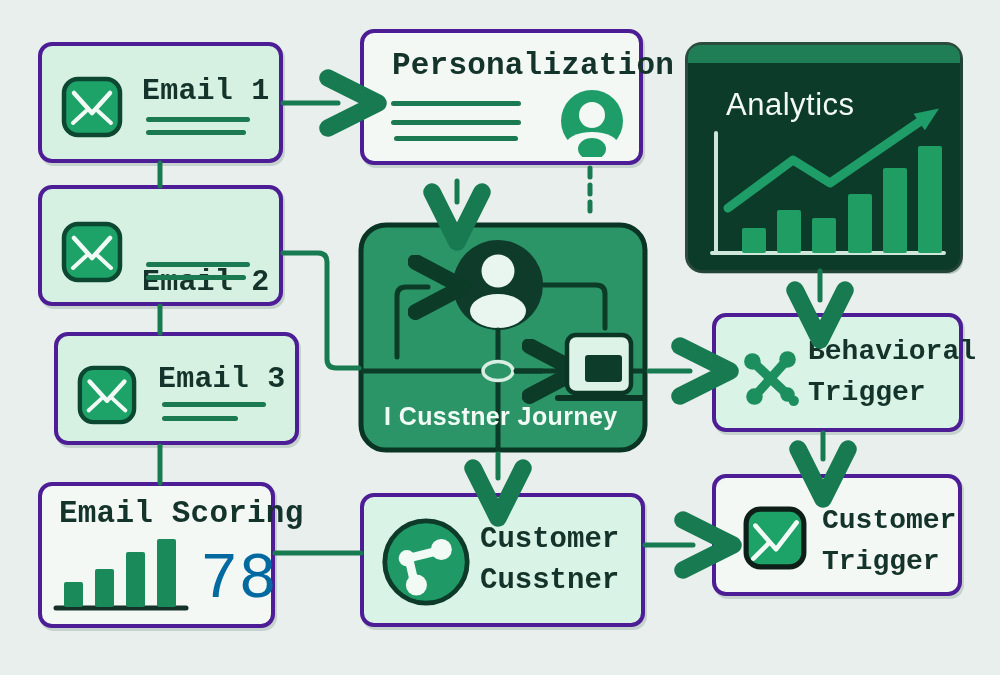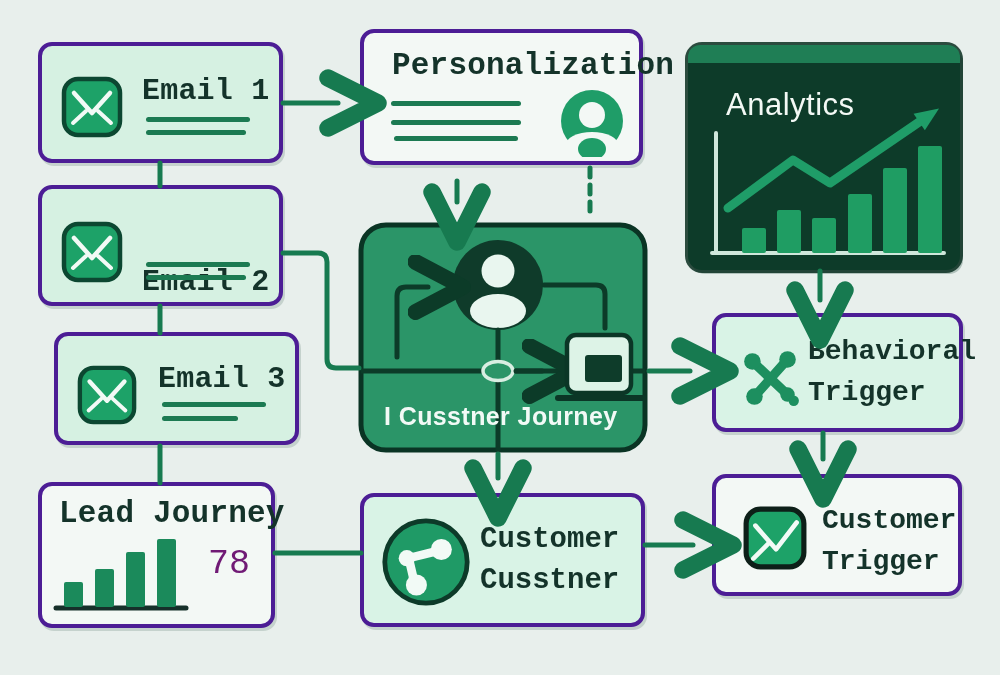--- a/index.html
+++ b/index.html
@@ -20,21 +20,21 @@
   #overlay{position:absolute;left:0;top:0;width:1000px;height:675px;pointer-events:none;z-index:9;}
   #darkbox{position:absolute;left:358px;top:222px;width:346px;height:231px;z-index:2;padding-left:16px;}
   #darkbox svg.bg{position:absolute;left:0;top:0;}
   #journey-map-title{position:absolute;left:26px;top:180px;width:250px;color:#f2faf6;
        font-weight:bold;font-size:25px;letter-spacing:.4px;white-space:nowrap;z-index:3;}
   #analytics{position:absolute;left:688px;top:45px;width:272px;height:225px;background:#0d3b29;
        border-radius:14px;box-shadow:0 0 0 3px rgba(9,46,32,.85),3px 4px 0 rgba(13,59,42,.25);z-index:2;}
   #analytics .topbar{position:absolute;left:0;top:0;right:0;height:18px;background:#1f7e55;border-radius:12px 12px 0 0;}
   #analytics .panel-title{position:absolute;left:38px;top:42px;font-size:31px;font-weight:normal;color:#f3f9f5;letter-spacing:.5px;}
   .icon-svg{position:absolute;}
-  .score{position:absolute;font-size:35px;font-weight:normal;color:#701a75;margin-left:8px;}
+  .score{position:absolute;font-size:64px;font-weight:normal;color:#0369a1;}
 </style>
 </head>
 <body>
 
 <div id="stage">
 
   <div class="box fill-mint" style="left:38px;top:42px;width:245px;height:121px;">
     <svg class="icon-svg" style="left:18px;top:29px;" width="64" height="64" viewBox="0 0 64 64">
       <rect x="4" y="4" width="56" height="56" rx="14" fill="#1da268" stroke="#0c4731" stroke-width="4.5"></rect>
       <polyline points="14,18 32,38 50,18" fill="none" stroke="#f2faf6" stroke-width="4.5" stroke-linecap="round" stroke-linejoin="round"></polyline>
@@ -61,21 +61,21 @@
       <rect x="4" y="4" width="56" height="56" rx="14" fill="#1da268" stroke="#0c4731" stroke-width="4.5"></rect>
       <polyline points="14,18 32,38 50,18" fill="none" stroke="#f2faf6" stroke-width="4.5" stroke-linecap="round" stroke-linejoin="round"></polyline>
       <path d="M13 48 L26 36 M51 48 L38 36" fill="none" stroke="#f2faf6" stroke-width="4" stroke-linecap="round"></path>
     </svg>
     <div class="abs title" style="left:100px;top:26px;">Email 3</div>
     <div class="uline" style="left:104px;top:66px;width:104px;"></div>
     <div class="uline" style="left:104px;top:80px;width:76px;"></div>
   </div>
 
   <div class="box fill-white" style="left:38px;top:482px;width:237px;height:146px;">
-    <div class="abs title" style="left:17px;top:10px;font-size:31px;">Lead Journey</div>
+    <div class="abs title" style="left:17px;top:10px;font-size:31px;">Email Scoring</div>
     <svg id="lead-chart" class="icon-svg" style="left:0;top:0;" width="229" height="138" viewBox="0 0 229 138">
       <path d="M14 122 L144 122" stroke="#16302a" stroke-width="5" stroke-linecap="round" fill="none"></path>
     <rect x="22" y="96" width="19" height="25" rx="2" fill="#1b8a5b"></rect>
         <rect x="53" y="83" width="19" height="38" rx="2" fill="#1b8a5b"></rect>
         <rect x="84" y="66" width="19" height="55" rx="2" fill="#1b8a5b"></rect>
         <rect x="115" y="53" width="19" height="68" rx="2" fill="#1b8a5b"></rect>
       </svg>
     <div class="score" style="left:158px;top:58px;">78</div>
   </div>
 

